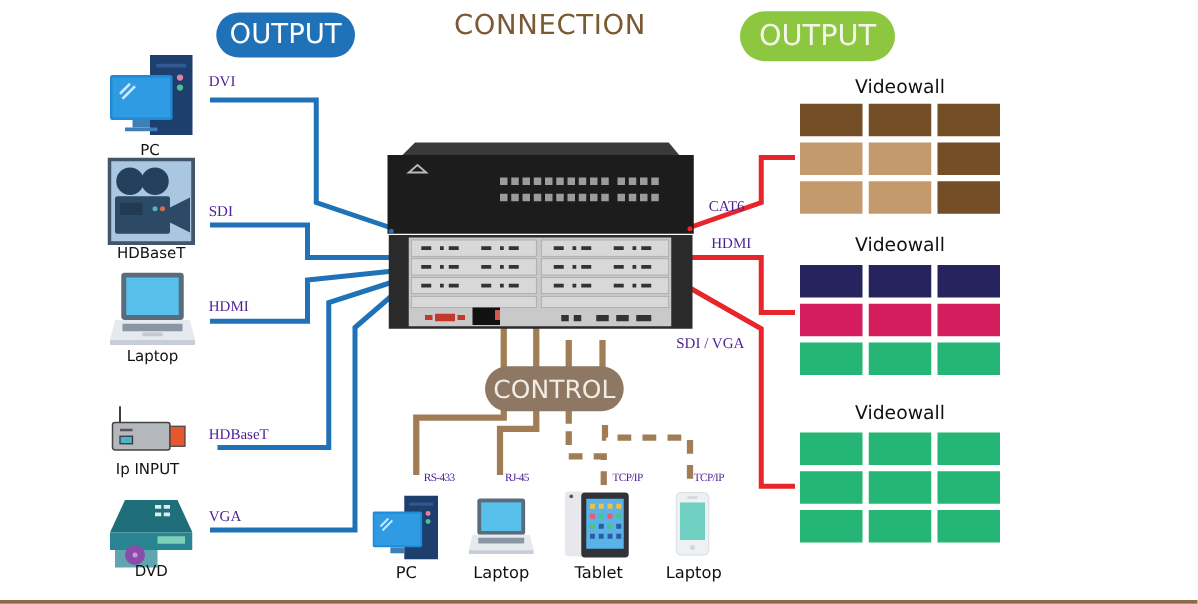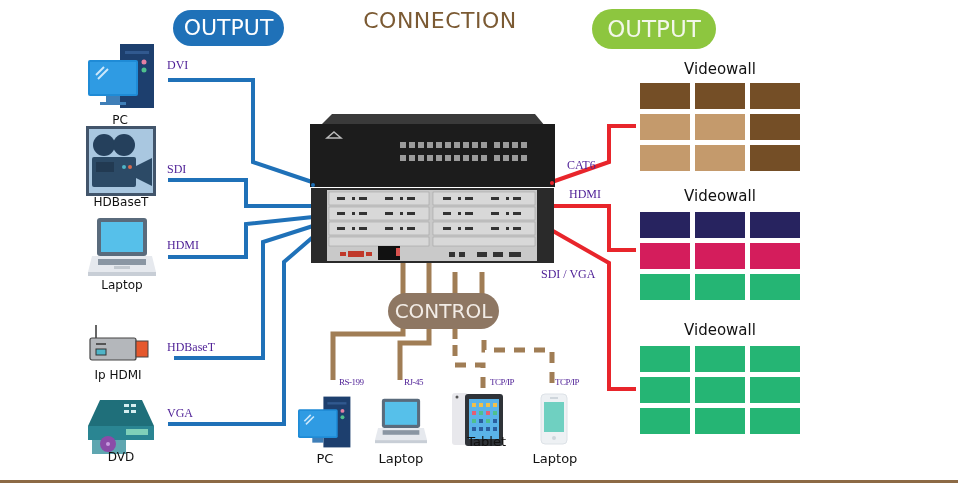--- a/index.html
+++ b/index.html
@@ -197,21 +197,21 @@
 </svg>
 <div class="dev-lbl" style="left:88px;top:278px;width:68px;">Laptop</div>
 
 <svg class="icon" style="left:88px;top:324px;" width="64" height="40" viewBox="0 0 64 40">
   <line x1="8" y1="1" x2="8" y2="16" stroke="#333" stroke-width="1.5"></line>
   <rect x="2" y="14" width="46" height="22" rx="2" fill="#b4b7bb" stroke="#444" stroke-width="1.2"></rect>
   <rect x="8" y="25" width="10" height="6" fill="#4fb4c7" stroke="#333" stroke-width="1"></rect>
   <rect x="8" y="19" width="10" height="2" fill="#555"></rect>
   <rect x="48" y="17" width="12" height="16" fill="#e5582d" stroke="#444" stroke-width="1"></rect>
 </svg>
-<div class="dev-lbl" style="left:86px;top:368px;width:64px;">Ip HDMI</div>
+<div class="dev-lbl" style="left:86px;top:368px;width:64px;">Ip INPUT</div>
 
 <svg class="icon" style="left:88px;top:398px;" width="66" height="62" viewBox="0 0 66 62">
   <polygon points="12,2 54,2 66,28 0,28" fill="#1f6f7a"></polygon>
   <rect x="36" y="6" width="5" height="3" fill="#d6eef0"></rect>
     <rect x="43" y="6" width="5" height="3" fill="#d6eef0"></rect>
   <rect x="36" y="12" width="5" height="3" fill="#d6eef0"></rect>
     <rect x="43" y="12" width="5" height="3" fill="#d6eef0"></rect>
   <rect x="0" y="28" width="66" height="14" fill="#2a8592"></rect>
   <rect x="38" y="31" width="22" height="6" fill="#7fd0b9"></rect>
   <rect x="4" y="42" width="34" height="14" fill="#5fa6b0"></rect>
@@ -262,21 +262,21 @@
     <div class="tile" style="background: rgb(37, 181, 116);"></div>
     <div class="tile" style="background: rgb(37, 181, 116);"></div>
     <div class="tile" style="background: rgb(37, 181, 116);"></div>
     <div class="tile" style="background: rgb(37, 181, 116);"></div>
     <div class="tile" style="background: rgb(37, 181, 116);"></div>
     <div class="tile" style="background: rgb(37, 181, 116);"></div>
     <div class="tile" style="background: rgb(37, 181, 116);"></div>
     <div class="tile" style="background: rgb(37, 181, 116);"></div>
   </div>
 
-<div class="lbl lbl-sm" style="left:339px;top:377px;">RS-199</div>
+<div class="lbl lbl-sm" style="left:339px;top:377px;">RS-433</div>
 <div class="lbl lbl-sm" style="left:404px;top:377px;">RJ-45</div>
 <div class="lbl lbl-sm" style="left:490px;top:377px;">TCP/IP</div>
 <div class="lbl lbl-sm" style="left:555px;top:377px;">TCP/IP</div>
 
 <svg class="icon" style="left:298px;top:395px;" width="54" height="54" viewBox="0 0 68 66">
   <rect x="32" y="1" width="34" height="64" fill="#1d3f6e"></rect>
   <rect x="37" y="8" width="24" height="3" fill="#31598f"></rect>
   <circle cx="56" cy="19" r="2.5" fill="#e57fa3"></circle>
   <circle cx="56" cy="27" r="2.5" fill="#4fc08d"></circle>
   <rect x="0" y="17" width="50" height="36" rx="2" fill="#1f8bd6"></rect>
@@ -319,21 +319,21 @@
     </g>
   <g fill="#2a5e9e">
       <rect x="27" y="26" width="4" height="4"></rect>
       <rect x="41" y="26" width="4" height="4"></rect>
       <rect x="20" y="34" width="4" height="4"></rect>
       <rect x="27" y="34" width="4" height="4"></rect>
       <rect x="34" y="34" width="4" height="4"></rect>
       <rect x="41" y="34" width="4" height="4"></rect>
     </g>
 </svg>
-<div class="dev-lbl dev-lbl-big" style="left:452px;top:434px;width:54px;text-align:right;">Tablet</div>
+<div class="dev-lbl dev-lbl-big" style="left:452px;top:451px;width:54px;">Tablet</div>
 
 <svg class="icon" style="left:540px;top:393px;" width="28" height="52" viewBox="0 0 28 52">
   <rect x="1" y="1" width="26" height="50" rx="4" fill="#eef1f4" stroke="#dde2e7"></rect>
   <rect x="4" y="9" width="20" height="30" fill="#6fd0c1"></rect>
   <rect x="10" y="4" width="8" height="2" fill="#cfd6dc"></rect>
   <circle cx="14" cy="45" r="2" fill="#cfd6dc"></circle>
 </svg>
 <div class="dev-lbl dev-lbl-big" style="left:528px;top:451px;width:54px;">Laptop</div>
 
 <div class="footer-line"></div>

